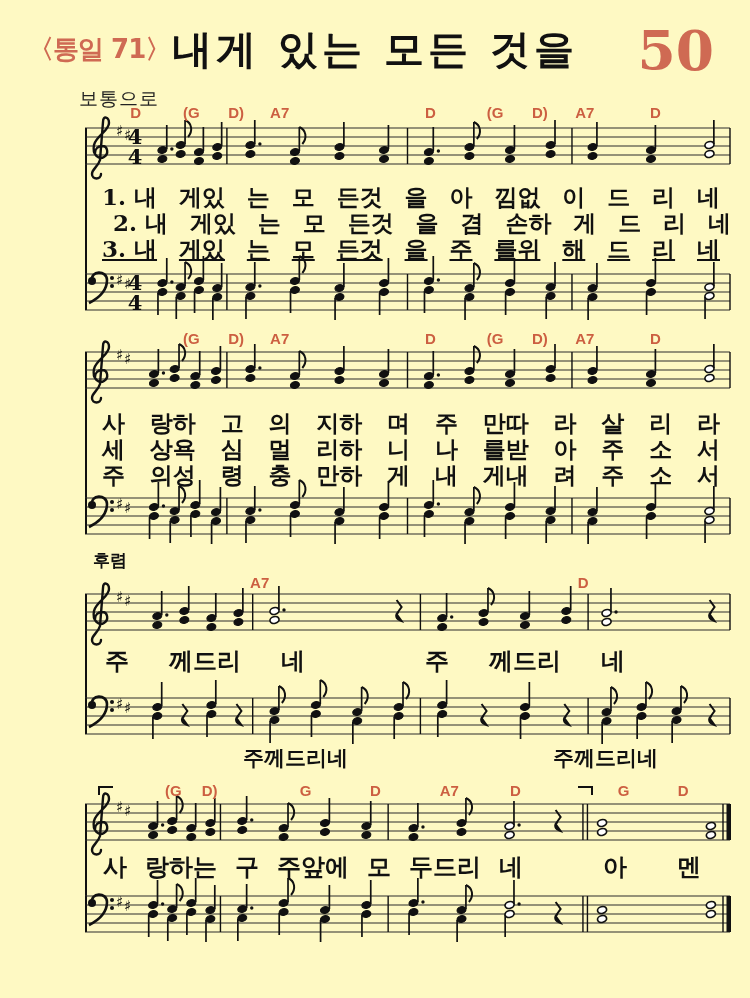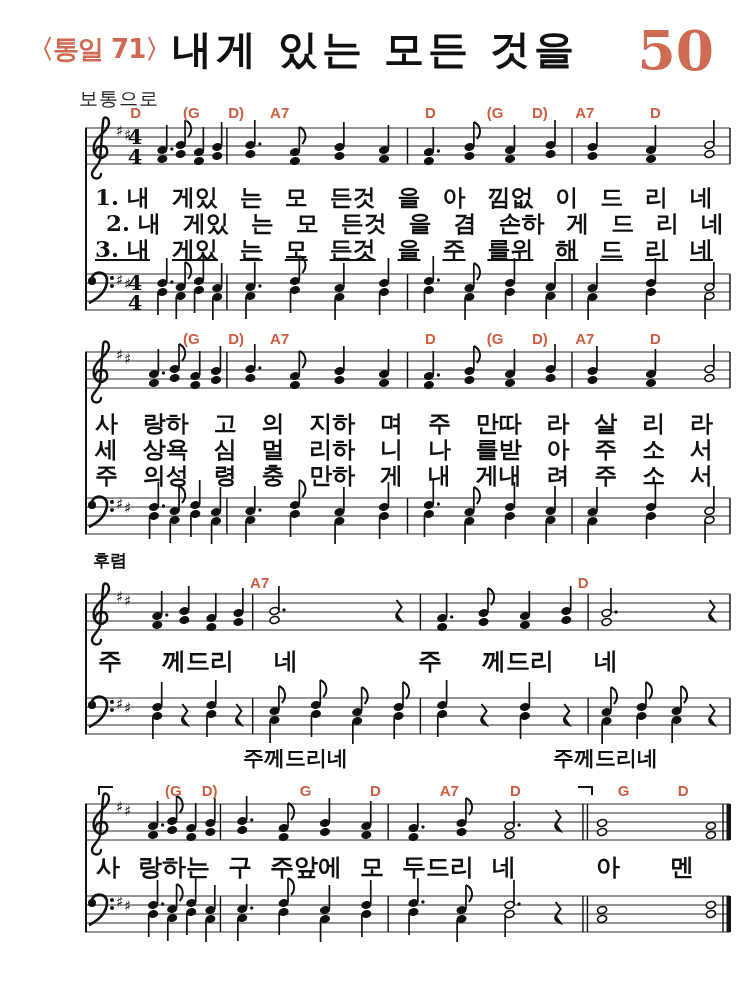--- a/index.html
+++ b/index.html
@@ -1,31 +1,31 @@
 <!DOCTYPE html>
 <html><head>
 <meta charset="utf-8">
 <style>
   html,body{margin:0;padding:0;background:#e8e8e8;}
-  .page{position:relative;width:750px;height:998px;background:#ffffff;
+  .page{position:relative;width:750px;height:998px;background:#fef9c3;
         font-family:"DejaVu Serif", serif;color:#111;overflow:hidden;}
   .abs{position:absolute;}
   .tag{left:28px;top:32px;font-size:26px;font-weight:800;
        font-family:"DejaVu Sans", sans-serif;letter-spacing:-1px;}
   .title{left:0;right:0;top:22px;text-align:center;font-size:40px;font-weight:800;
          letter-spacing:4px;}
   .number{right:36px;top:18px;font-size:55px;font-weight:800;
           font-family:"DejaVu Serif", serif;}
   .tempo{left:79px;top:86px;font-size:19px;color:#222;letter-spacing:1px;}
   .chorus-label{left:93px;top:549px;font-size:17px;font-weight:800;}
   .chord-row{left:85px;width:645px;height:18px;}
   .chord{position:absolute;top:0;font-family:"Liberation Sans", sans-serif;
          font-weight:700;font-size:15px;white-space:nowrap;}
   .lyric-row{display:flex;justify-content:space-between;align-items:flex-end;
-             font-weight:700;white-space:nowrap;}
+             font-weight:700;white-space:nowrap;margin-left:7px;}
   .lyric-row span{display:inline-block;}
   .echo{font-weight:700;white-space:nowrap;}
   .connector{width:2px;background:#111;}
   .brk{width:13px;height:7px;}
   .brk.l{border-top:2px solid #111;border-left:2px solid #111;}
   .brk.r{border-top:2px solid #111;border-right:2px solid #111;}
   svg text{font-family:"DejaVu Sans", sans-serif;}
   svg text.ts{font-family:"DejaVu Serif", serif;font-weight:700;}
 </style>
 </head>

